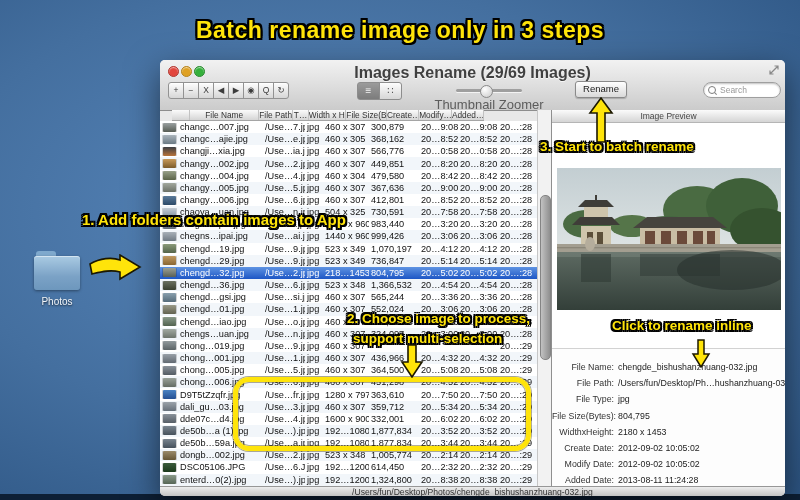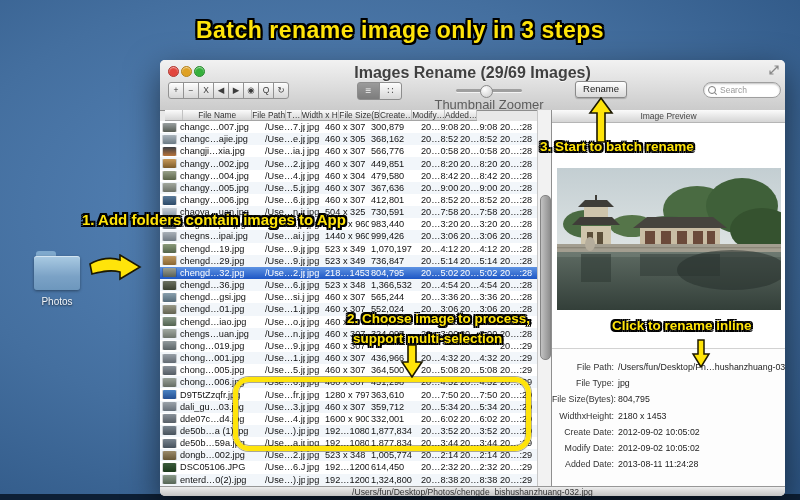--- a/index.html
+++ b/index.html
@@ -70,21 +70,21 @@
   .search{position:absolute;left:543px;top:22px;width:76px;height:14px;border-radius:8px;
           background:#fff;border:1px solid #9f9f9f;box-shadow:inset 0 1px 2px rgba(0,0,0,.25);}
   .search .mag{position:absolute;left:4px;top:3px;width:6px;height:6px;border:1.3px solid #7d7d7d;border-radius:50%;}
   .search .mag::after{content:"";position:absolute;left:5px;top:5.5px;width:3px;height:1.3px;background:#7d7d7d;
                       transform:rotate(45deg);}
   .search input{position:absolute;left:14px;top:0;width:58px;height:12px;border:0;outline:0;background:transparent;
                 font-size:8.5px;font-family:"Liberation Sans",sans-serif;color:#333;}
   .search input::placeholder{color:#999;}
 
   
-  .colhead{position:absolute;left:5px;top:50px;width:312px;height:10px;display:flex;
+  .colhead{position:absolute;left:12px;top:50px;width:312px;height:10px;display:flex;
            background:linear-gradient(#fbfbfb,#d5d5d5);border-bottom:1px solid #a5a5a5;}
   .colhead .hc{height:10px;line-height:10px;font-size:8.3px;color:#333;text-align:center;
                border-right:1px solid #c2c2c2;overflow:hidden;white-space:nowrap;}
   .tbody{position:absolute;left:0;top:61px;width:377px;height:365px;background:#fff;overflow:hidden;}
   .row{display:flex;align-items:center;height:12.16px;font-size:9.2px;color:#111;white-space:nowrap;}
   .row.alt{background:#f2f6fa;justify-content:flex-end;}
   .row.selected{background:linear-gradient(#5e93e2,#1d56c5);color:#fff;}
   .cell{overflow:hidden;white-space:nowrap;padding-left:2px;box-sizing:border-box;}
   .c-thumb{width:18px;padding-left:3px;}
   .thumb{width:13px;height:9px;border-radius:1px;box-shadow:0 0 0 .5px rgba(0,0,0,.35);}
@@ -614,20 +614,24 @@
       <ellipse cx="33" cy="76" rx="5" ry="7" fill="#b5ad9c"></ellipse>
       <rect x="0" y="84" width="224" height="58" fill="url(#water)"></rect>
       <rect x="0" y="84" width="224" height="5" fill="#8a958c" opacity="0.35"></rect>
       <rect x="24" y="86" width="30" height="28" fill="#2e3833" opacity="0.55"></rect>
       <rect x="83" y="86" width="80" height="22" fill="#2e3833" opacity="0.5"></rect>
       <ellipse cx="175" cy="102" rx="55" ry="20" fill="#26302b" opacity="0.55"></ellipse>
     </svg>
 
     <div class="info" id="info-list">
         <div class="irow">
+          <div class="ilabel">File Name:</div>
+          <div class="ivalue">chengde_bishushanzhuang-032.jpg</div>
+        </div>
+        <div class="irow">
           <div class="ilabel">File Path:</div>
           <div class="ivalue">/Users/fun/Desktop/Ph…hushanzhuang-032.jpg</div>
         </div>
         <div class="irow">
           <div class="ilabel">File Type:</div>
           <div class="ivalue">jpg</div>
         </div>
         <div class="irow">
           <div class="ilabel">File Size(Bytes):</div>
           <div class="ivalue">804,795</div>

